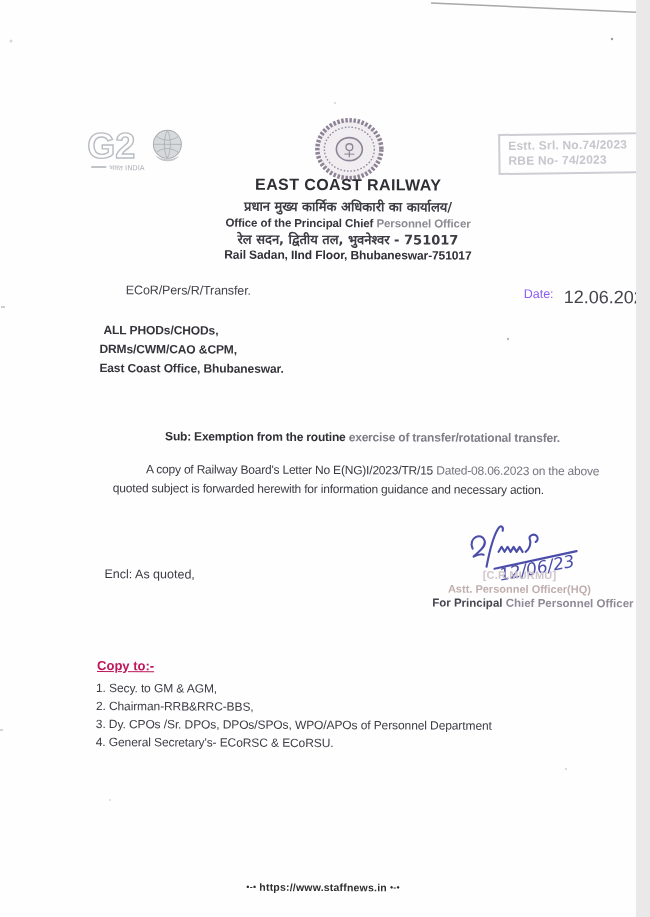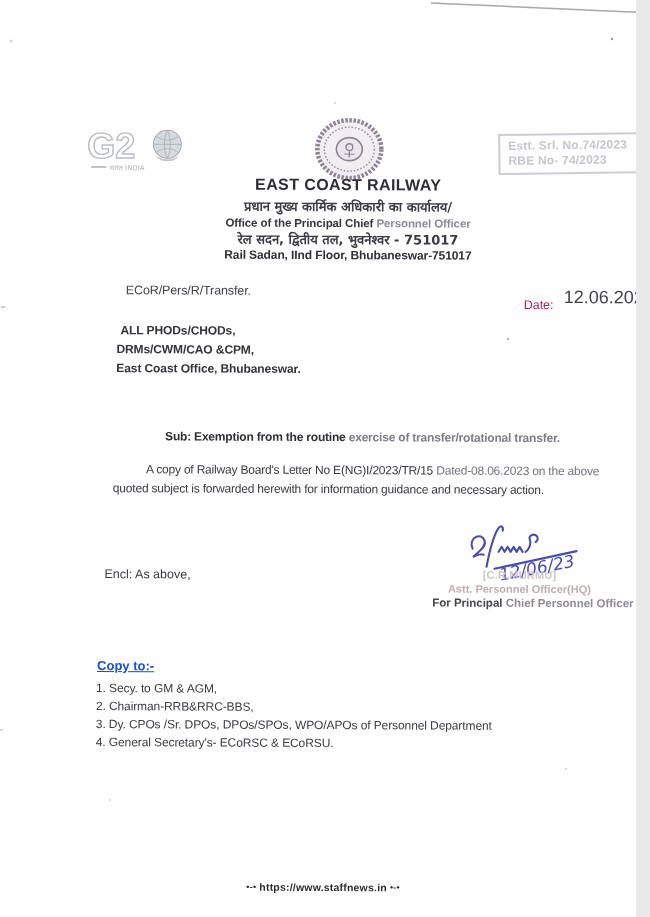--- a/index.html
+++ b/index.html
@@ -24,26 +24,26 @@
   .letterhead { position:absolute; left:40px; top:176px; width:614px; text-align:center; }
   .org-name { font-size:16px; font-weight:bold; letter-spacing:0.4px; color:#2e2e34; }
   .office-hi { font-size:13px; font-weight:bold; margin-top:3px; color:#3c3c44; }
   .office-en { font-size:11.5px; font-weight:bold; margin-top:2px; letter-spacing:-0.1px; }
   .office-en .faded { color:#8b8b94; }
   .addr-hi { font-size:13px; font-weight:bold; margin-top:1px; color:#3c3c44; }
   .addr-en { font-size:12px; font-weight:bold; margin-top:0px; letter-spacing:-0.1px; color:#2f2f36; }
 
   
   .ref-no { position:absolute; left:125px; top:284px; font-size:12.5px; letter-spacing:-0.1px; color:#44444c; }
-  .date-label { position:absolute; left:523px; top:286px; font-size:12.5px; color:#be185d;margin-top:11px; }
+  .date-label { position:absolute; left:523px; top:286px; font-size:12.5px; color:#8b5cf6; }
   .date-value { position:absolute; left:563px; top:286px; font-size:18px; color:#44444c; }
 
   
   .addressees { position:absolute; left:99px; top:322px; font-size:12px; font-weight:bold;
-    line-height:19px; letter-spacing:-0.1px; color:#33333a;margin-left:17px; }
+    line-height:19px; letter-spacing:-0.1px; color:#33333a; }
   .addressees div:first-child { padding-left:4px; }
 
   
   .subject { position:absolute; left:165px; top:430px; font-size:12px; font-weight:bold;
     letter-spacing:-0.2px; color:#2f2f36; white-space:nowrap; }
   .subject .faded { color:#7d7d87;margin-top:25px; }
   .body-para { position:absolute; left:113px; top:461px; width:492px; font-size:12px;
     line-height:19px; letter-spacing:-0.2px; color:#3a3a42; }
   .body-para .indent { padding-left:33px; }
   .body-para .faded { color:#75757f; }
@@ -55,21 +55,21 @@
   .sig-svg { position:absolute; left:455px; top:520px; }
   .sig-block { position:absolute; left:405px; top:568px; width:230px; text-align:center; }
   .sig-name { font-size:11px; font-weight:bold; color:#cfc6cc; letter-spacing:0.2px; }
   .sig-desig { font-size:11px; font-weight:bold; color:#c0aeae; margin-top:2px; }
   .sig-for { font-size:11.5px; font-weight:bold; margin-top:2px; white-space:nowrap; }
   .sig-for .strong { color:#45454f;padding-left:27px; }
   .sig-for .faded { color:#8f8a96; }
 
   
   .copy-heading { position:absolute; left:98px; top:659px; font-size:13px; font-weight:bold;
-    text-decoration:underline; color:#1d4ed8; }
+    text-decoration:underline; color:#be185d; }
   .copy-list { position:absolute; left:97px; top:680px; font-size:12px; line-height:18px;
     letter-spacing:-0.1px; color:#3c3c44; }
 
   
   .footer { position:absolute; left:0; top:881px; width:650px; text-align:center;
     font-size:10.5px; font-weight:bold; color:#2e2e2e; letter-spacing:0.2px; }
   .footer .decor { font-size:9px; position:relative; top:-1px; }
 
   
   .artifacts { position:absolute; inset:0; pointer-events:none; }
@@ -135,21 +135,21 @@
       <div>East Coast Office, Bhubaneswar.</div>
     </div>
 
     <div class="subject"><span>Sub: Exemption from the routine </span><span class="faded">exercise of transfer/rotational transfer.</span></div>
 
     <div class="body-para">
       <div class="indent"><span>A copy of Railway Board's Letter No E(NG)I/2023/TR/15 </span><span class="faded">Dated-08.06.2023 on the above</span></div>
       <div>quoted subject is forwarded herewith for information guidance and necessary action.</div>
     </div>
 
-    <div class="encl">Encl:  As above,</div>
+    <div class="encl">Encl:  As quoted,</div>
 
     <svg class="sig-svg" width="160" height="74" viewBox="0 0 160 74">
       <g fill="none" stroke="#4b4dab" stroke-width="2.1" stroke-linecap="round" stroke-linejoin="round">
         <path d="M18,28 c-5,-11 9,-17 12,-8 c2,7 -8,12 -11,16 c4,-2 8,-3 10,-2"></path>
         <path d="M32,46 C35,30 39,14 44,7 c2,-3 5,-1 4,3"></path>
         <path d="M44,31 l3,-5 3,5 3,-5 3,5 3,-5 3,5 3,-5 3,5"></path>
         <path d="M71,31 c4,-3 6,-9 4,-13 c-1,-3 4,-6 7,-3 c2,2 1,5 -1,6"></path>
         <path d="M40,48 L122,30"></path>
       </g>
       <text x="46" y="60" transform="rotate(-11 46 60)" font-size="17" font-style="italic" fill="#4b4dab" font-family="DejaVu Sans, sans-serif">12/06/23</text>

